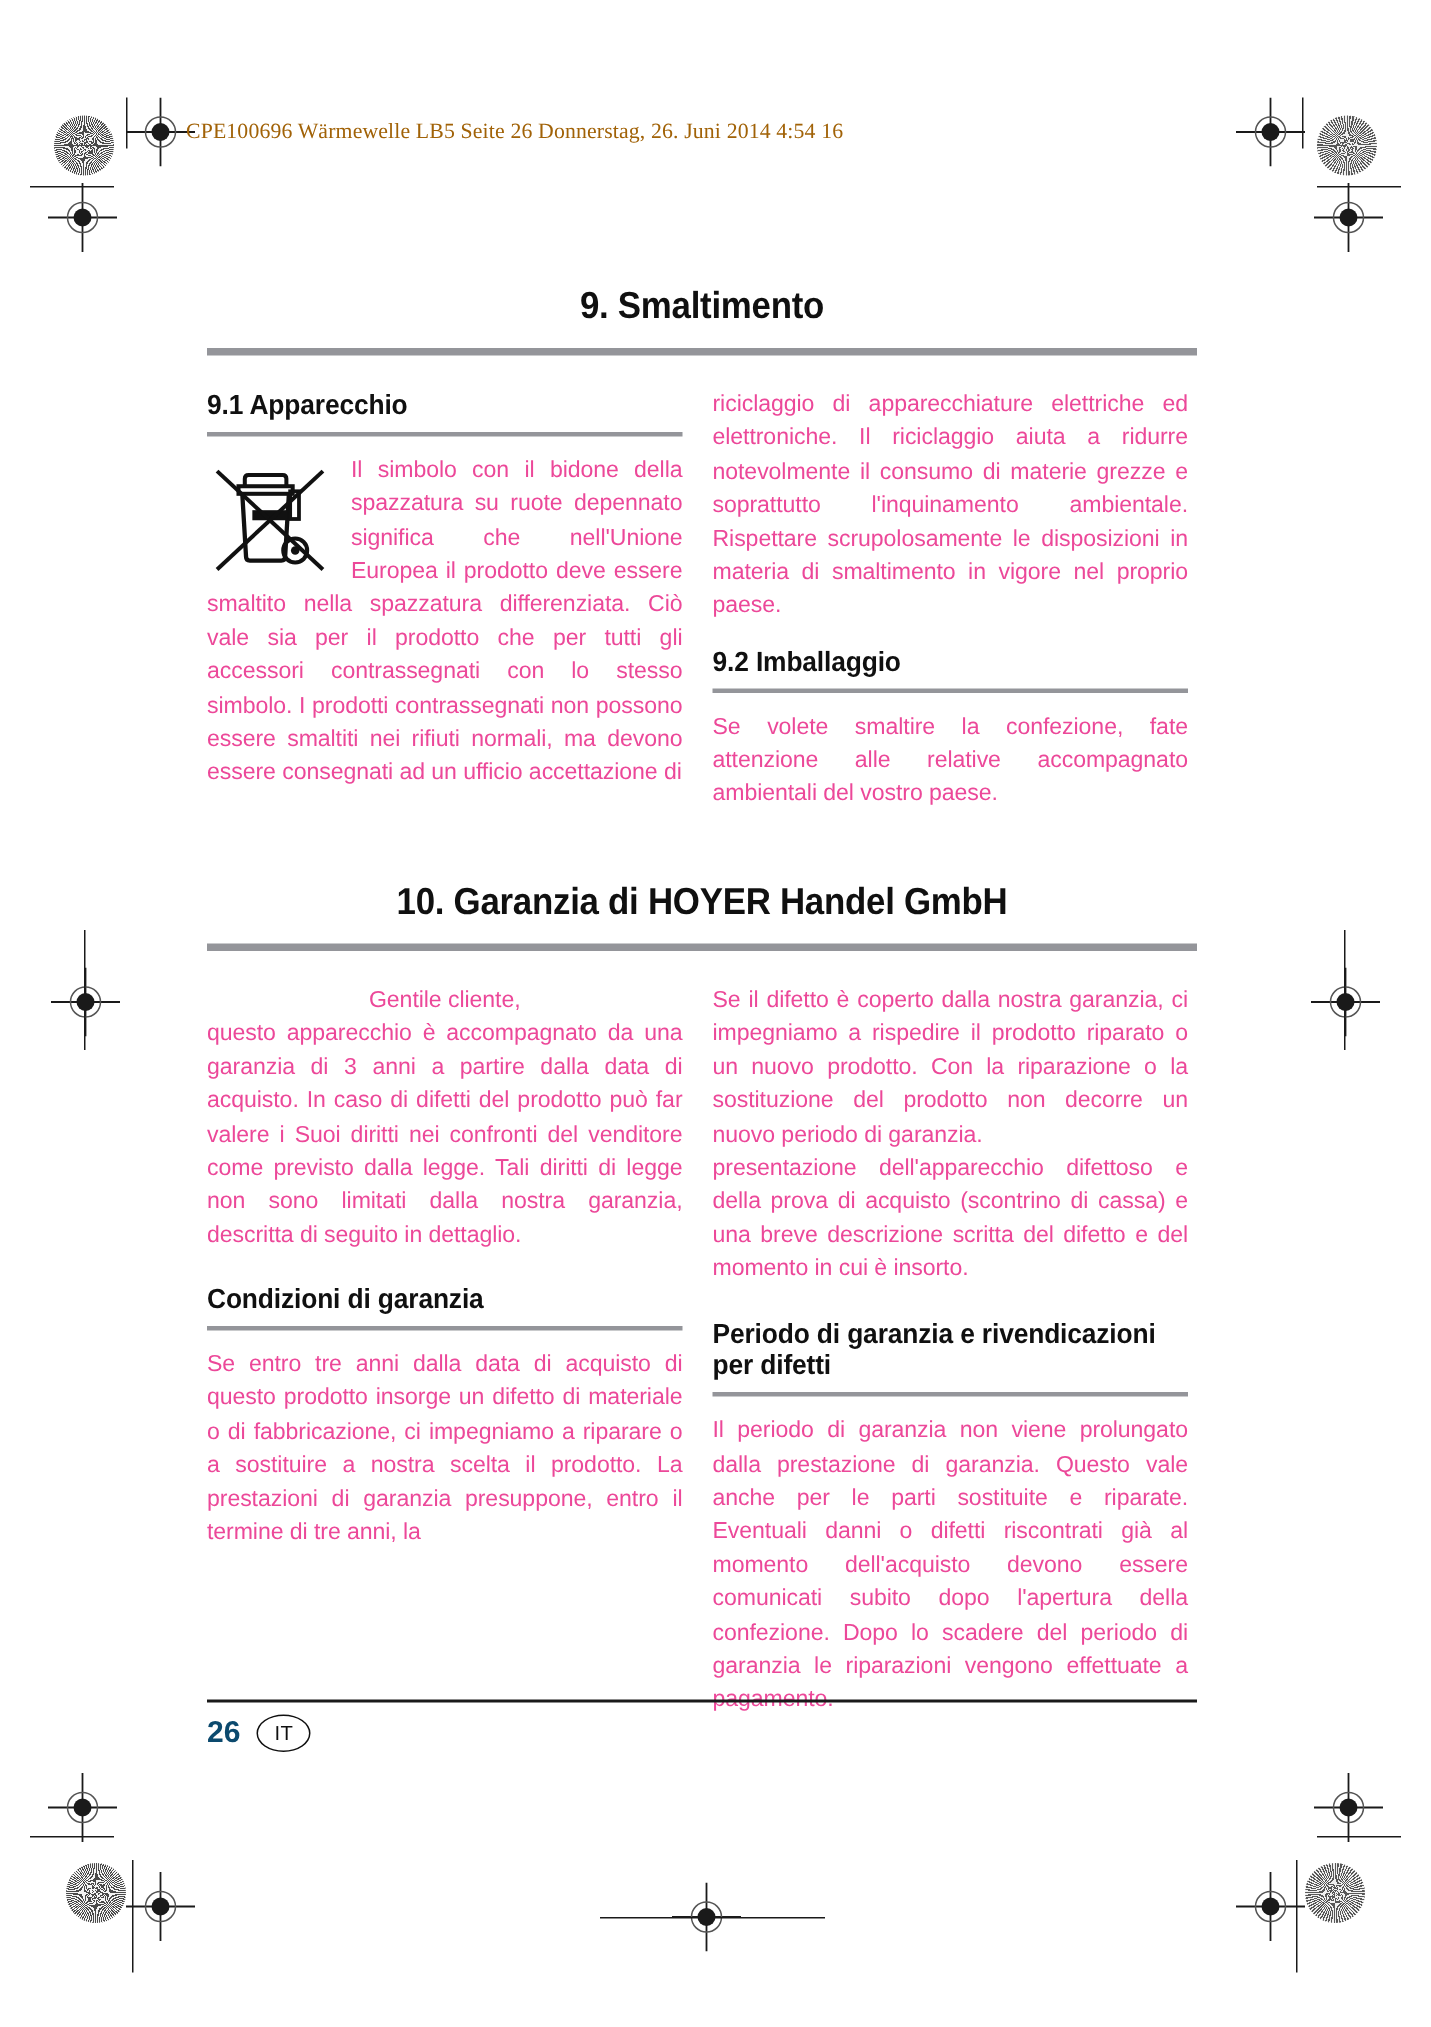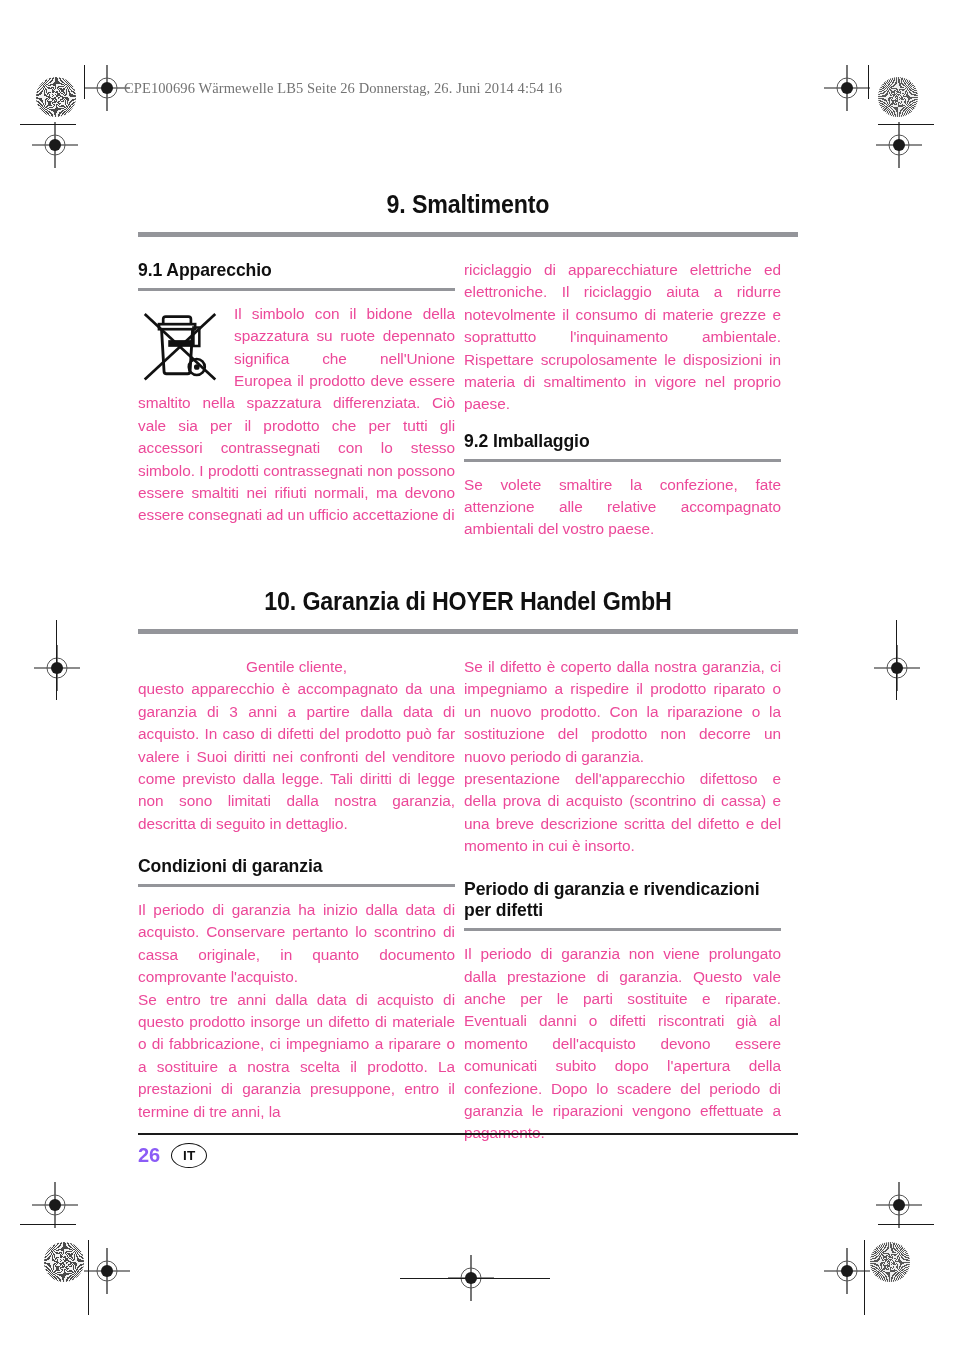--- a/index.html
+++ b/index.html
@@ -43,21 +43,21 @@
   }
 
   
   .doc-header {
     position: absolute;
     left: 124px;
     top: 80px;
     font-family: "Liberation Serif", serif;
     font-size: 14.5px;
     letter-spacing: 0.1px;
-    color: #737373;
+    color: #a16207;
     white-space: nowrap;
   }
 
   
   .content {
     position: absolute;
     left: 138px;
     top: 190px;
     width: 660px;
   }
@@ -73,21 +73,21 @@
     transform: scaleX(0.93);
   }
   .chapter-rule {
     height: 5px;
     background: #94959a;
     margin-top: 13px;
   }
 
   .columns {
     display: flex;
-    gap: 9px;
+    gap: 20px;
     margin-top: 22px;
   }
   .col {
     width: 317px;
   }
 
   h3.sub {
     font-size: 18.5px;
     font-weight: bold;
     color: #101010;
@@ -140,32 +140,32 @@
   }
   .footer-row {
     display: flex;
     align-items: center;
     gap: 11px;
     margin-top: 8px;
   }
   .page-num {
     font-size: 20px;
     font-weight: bold;
-    color: #8b5cf6;
+    color: #0c4a6e;
   }
   .country {
     width: 34px;
     height: 23px;
     border: 1.8px solid #101010;
     border-radius: 50%;
     display: flex;
     align-items: center;
     justify-content: center;
     font-size: 13.5px;
-    font-weight: bold;
+    font-weight: normal;
     color: #101010;
     letter-spacing: 0.2px;
   }
 </style>
 </head>
 <body>
 
 <div class="mark starburst" style="left:36px; top:77px;"></div>
 <svg class="mark crosshair" style="left:84px; top:65px;" viewBox="0 0 46 46">
   <line x1="23" y1="0" x2="23" y2="46" stroke="#1a1a1a" stroke-width="1.2"></line>
@@ -298,21 +298,20 @@
   <h1 class="chapter-title">10. Garanzia di HOYER Handel GmbH</h1>
   <div class="chapter-rule"></div>
 
   <div class="columns">
     <div class="col">
       <p class="body nojust">Gentile cliente,</p>
       <p class="body">questo apparecchio è accompagnato da una garanzia di 3 anni a partire dalla data di acquisto. In caso di difetti del prodotto può far valere i Suoi diritti nei confronti del venditore come previsto dalla legge.  Tali diritti di legge non sono limitati dalla nostra garanzia, descritta di seguito in dettaglio.</p>
       <div class="spacer-md"></div>
       <h3 class="sub">Condizioni di garanzia</h3>
       <div class="sub-rule"></div>
-      <p class="body">Il periodo di garanzia ha inizio dalla data di acquisto. Conservare pertanto lo scontrino di cassa originale, in quanto documento comprovante l'acquisto.</p>
       <p class="body">Se entro tre anni dalla data di acquisto di questo prodotto insorge un difetto di materiale o di fabbricazione, ci impegniamo a riparare o a sostituire a nostra scelta il prodotto. La prestazioni di garanzia presuppone, entro il termine di tre anni, la</p>
     </div>
 
     <div class="col">
       <p class="body">Se il difetto è coperto dalla nostra garanzia, ci impegniamo a rispedire il prodotto riparato o un nuovo prodotto. Con la riparazione o la sostituzione del prodotto non decorre un nuovo periodo di garanzia.</p>
       <p class="body">presentazione dell'apparecchio difettoso e della prova di acquisto (scontrino di cassa) e una breve descrizione scritta del difetto e del momento in cui è insorto.</p>
       <div class="spacer-md"></div>
       <h3 class="sub">Periodo di garanzia e rivendicazioni per difetti</h3>
       <div class="sub-rule"></div>
       <p class="body">Il periodo di garanzia non viene prolungato dalla prestazione di garanzia. Questo vale anche per le parti sostituite e riparate. Eventuali danni o difetti riscontrati già al momento dell'acquisto devono essere comunicati subito dopo l'apertura della confezione. Dopo lo scadere del periodo di garanzia le riparazioni vengono effettuate a pagamento.</p>

